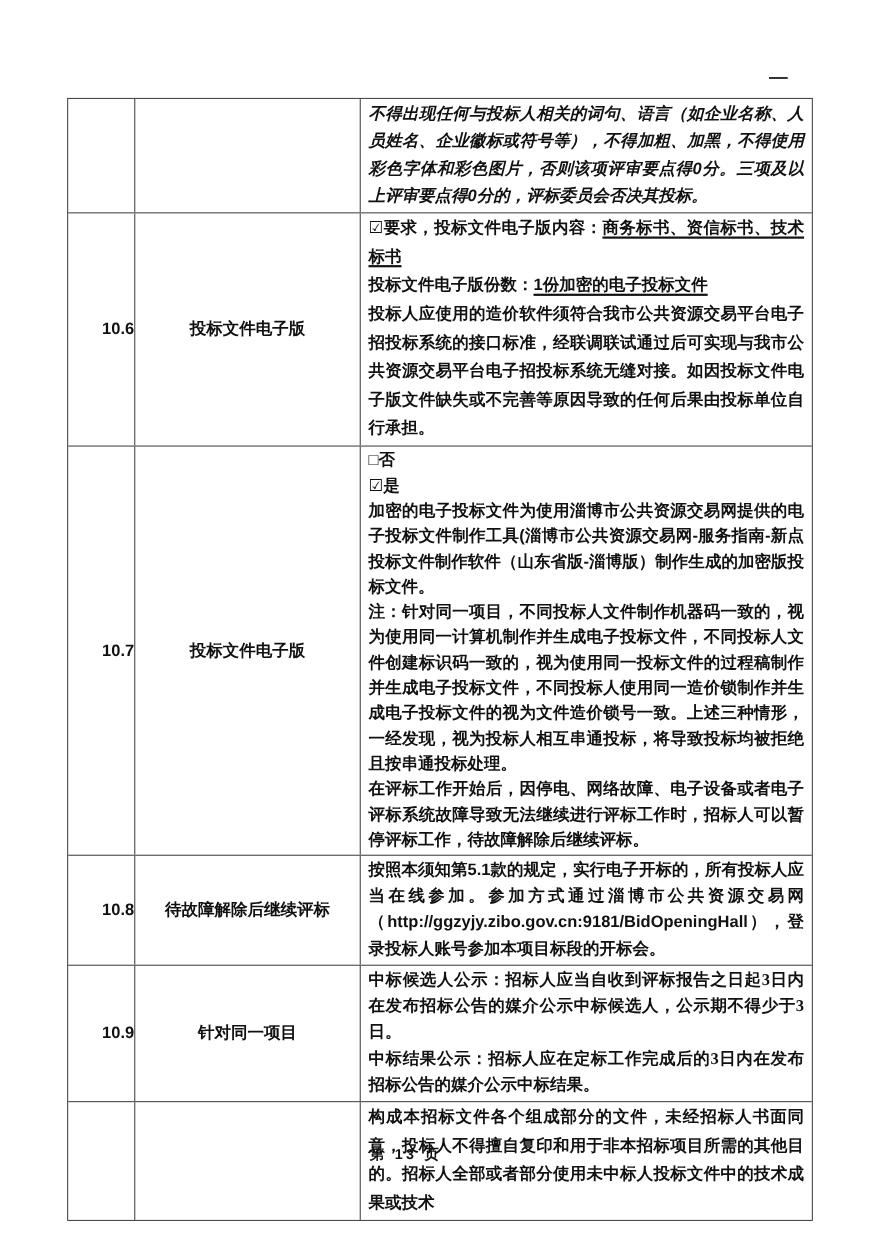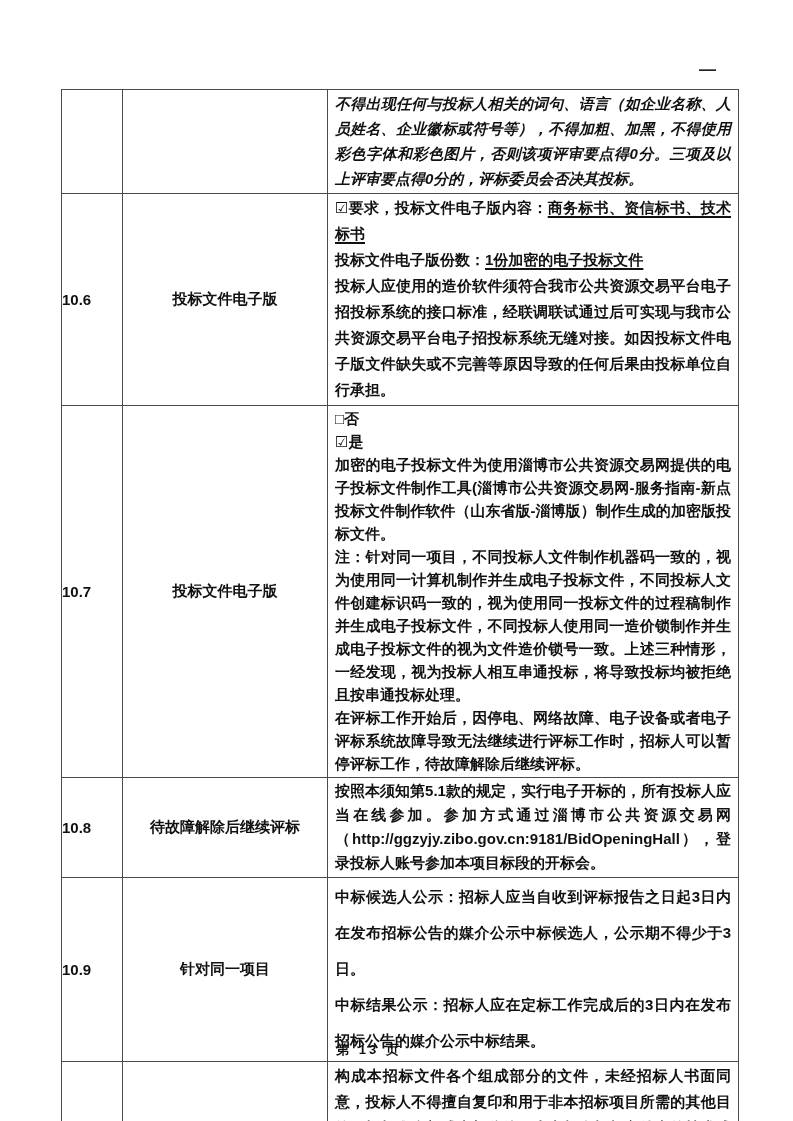--- a/index.html
+++ b/index.html
@@ -19,42 +19,42 @@
   .spec-table{
     position:absolute;left:61px;top:89px;width:678px;
     border:1.5px solid #4a4a4a;box-sizing:border-box;background:#fff;
   }
   .trow{display:flex;border-top:1.5px solid #4a4a4a;align-items:stretch;}
   .trow:first-child{border-top:none;font-style:italic;}
 
   .cell-num{
     flex:0 0 61px;width:61px;box-sizing:border-box;
     border-right:1.5px solid #4a4a4a;
-    display:flex;align-items:center;justify-content:flex-start;
+    display:flex;align-items:center;justify-content:flex-end;
     font-size:15px;
   }
   .cell-label{
     flex:0 0 205px;width:205px;box-sizing:border-box;
     border-right:1.5px solid #4a4a4a;
     display:flex;align-items:center;justify-content:center;
     text-align:center;font-size:15px;padding:0 8px;
   }
   .cell-content{
     flex:1 1 auto;box-sizing:border-box;
     padding:1px 7px 2px 7px;
     font-size:15px;line-height:25px;text-align:justify;
   }
   .cell-content p{margin:0;padding:0;}
 
   
   .trow:nth-child(1) .cell-content{line-height:25px;}
   .trow:nth-child(2) .cell-content{line-height:26px;}
   .trow:nth-child(3) .cell-content{line-height:23px;}
   .trow:nth-child(4) .cell-content{line-height:24px;}
-  .trow:nth-child(5) .cell-content{line-height:36px;}
+  .trow:nth-child(5) .cell-content{line-height:24px;font-family:Liberation Serif, serif;}
   .trow:nth-child(6) .cell-content{line-height:26px;min-height:84px;}
 
   .seg-underline{
     text-decoration:underline;
     text-decoration-thickness:1.5px;
     text-underline-offset:3px;
   }
   .checkbox-glyph{font-weight:700;}
 
   .page-footer{

